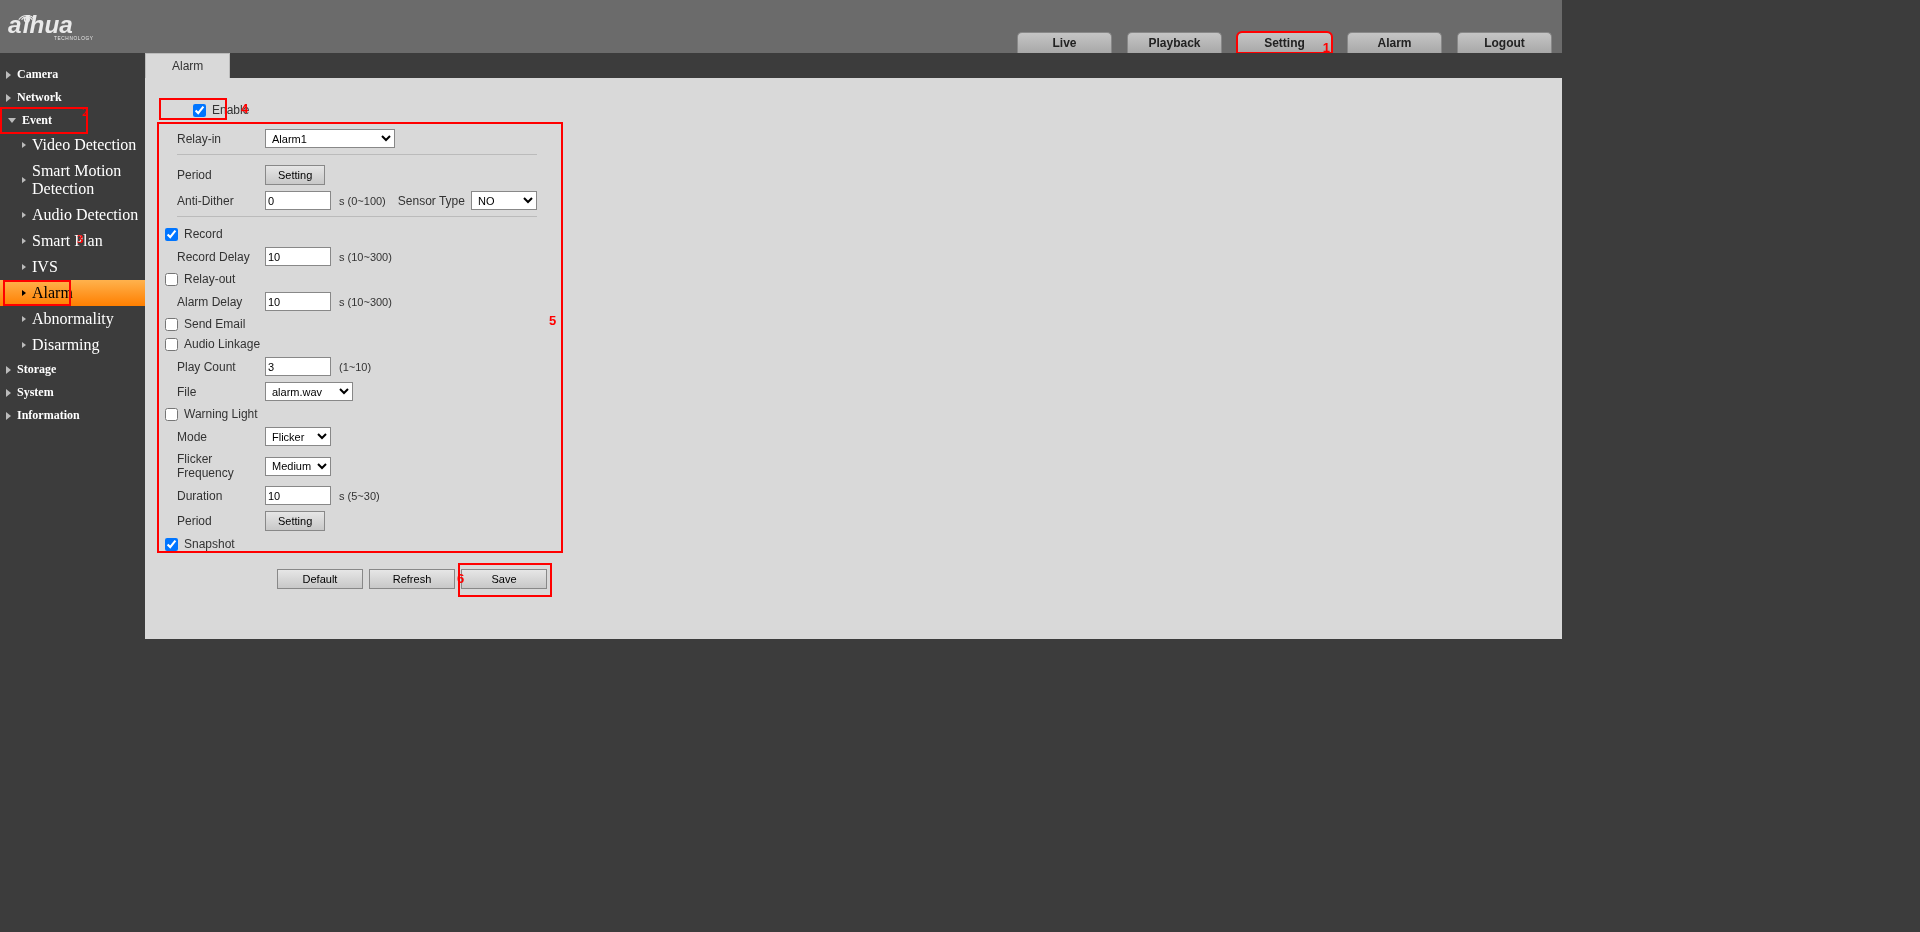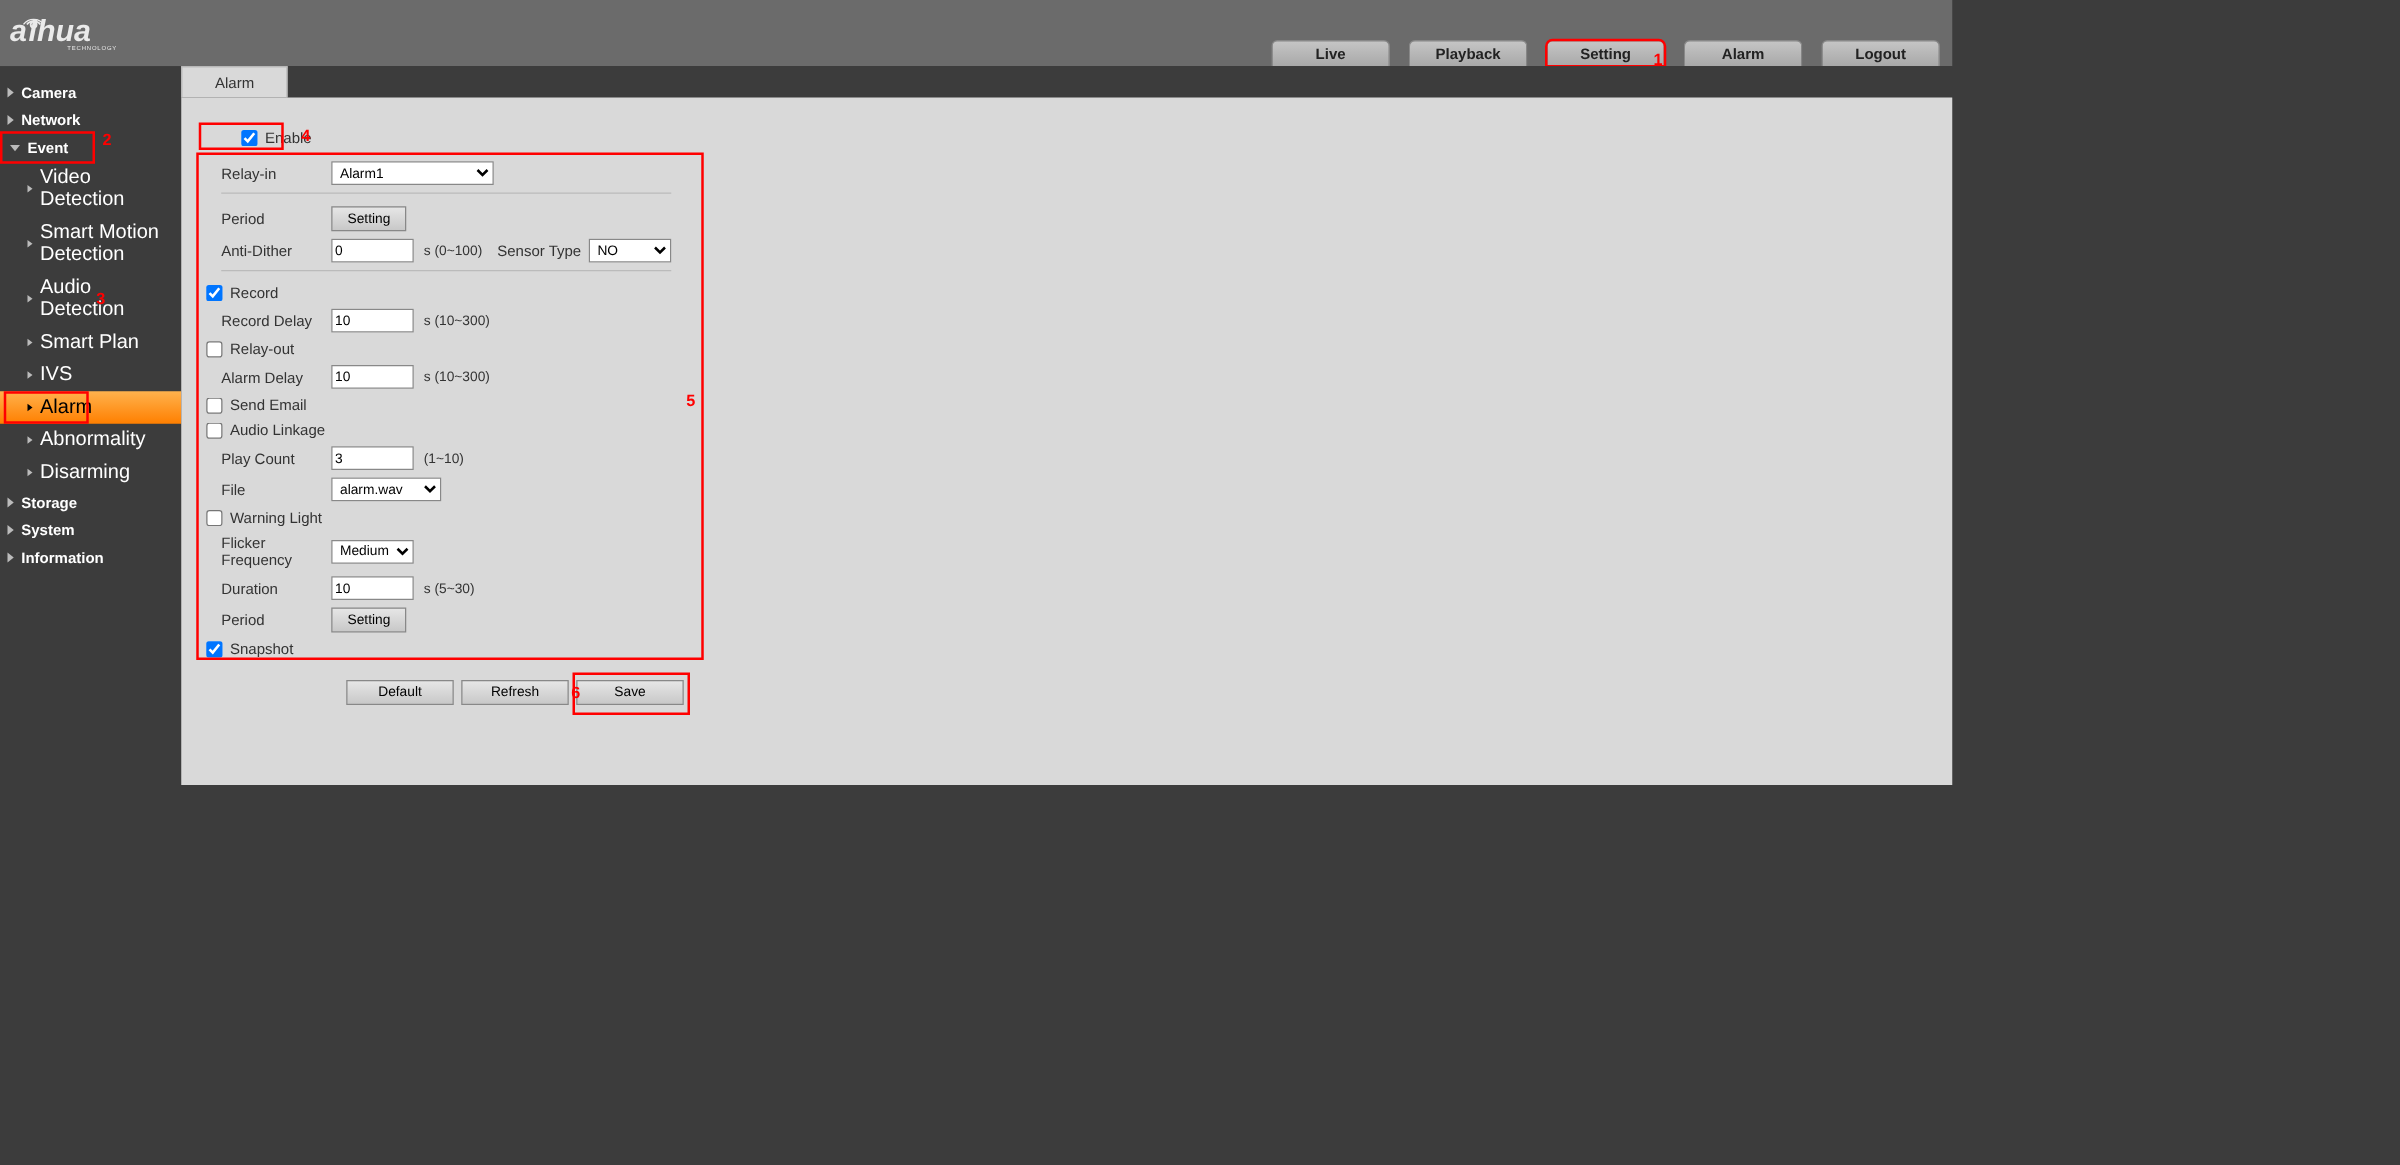--- a/index.html
+++ b/index.html
@@ -53,20 +53,21 @@
 }
 
 
 .main-row { display: flex; }
 
 
 .sidebar {
   width: 145px;
   background: #3c3c3c;
   padding-top: 10px;
+  font-family: Liberation Serif, serif;
 }
 .sidebar-item {
   display: flex;
   align-items: center;
   padding: 4px 6px;
   color: #fff;
   cursor: pointer;
   font-size: 12px;
 }
 .sidebar-item.section {
@@ -247,21 +248,21 @@
 <div class="main-row">
   <div class="sidebar relpos">
     <div class="sidebar-item section collapsed">
         <span class="tri"></span>
         <span>Camera</span>
       </div>
     <div class="sidebar-item section collapsed">
         <span class="tri"></span>
         <span>Network</span>
       </div>
-    <div class="sidebar-item section expanded red-box" style="width:72px; margin-left:2px;">
+    <div class="sidebar-item section expanded red-box" style="width:84px; margin-left:2px;">
         <span class="tri"></span>
         <span>Event</span>
       </div>
     <span class="ann" style="left:82px; top:51px;">2</span>
     <div class="sidebar-item sub">
         <span class="chev"></span>
         <span>Video Detection</span>
       </div>
     <div class="sidebar-item sub">
         <span class="chev"></span>
@@ -381,20 +382,24 @@
           <div class="form-row indented">
             <span class="row-label">File</span>
             <select style="width:88px"><option>alarm.wav</option></select>
           </div>
 
           <div class="chk-row">
             <input type="checkbox" style="">
             <span class="chk-label">Warning Light</span>
           </div>
           <div class="form-row indented">
+            <span class="row-label">Mode</span>
+            <select class="narrow"><option>Flicker</option></select>
+          </div>
+          <div class="form-row indented">
             <span class="row-label">Flicker Frequency</span>
             <select class="narrow"><option>Medium</option></select>
           </div>
           <div class="form-row indented">
             <span class="row-label">Duration</span>
             <input type="text" value="10" style="">
             <span class="hint">s (5~30)</span>
           </div>
           <div class="form-row indented">
             <span class="row-label">Period</span>

